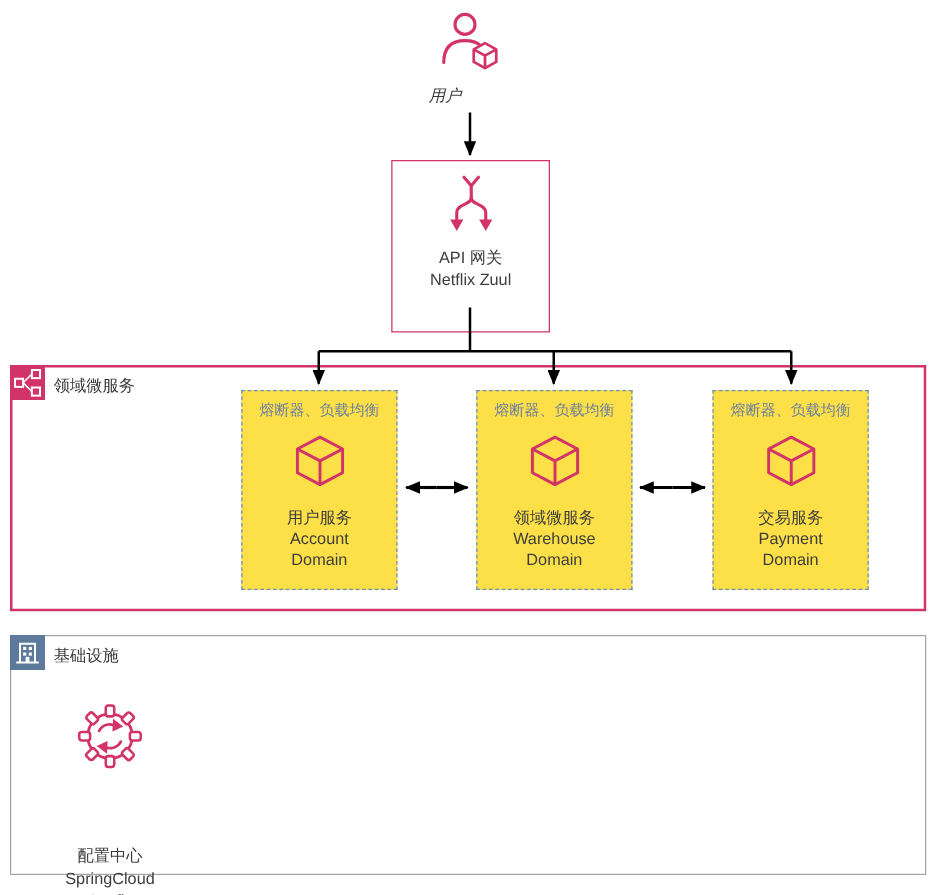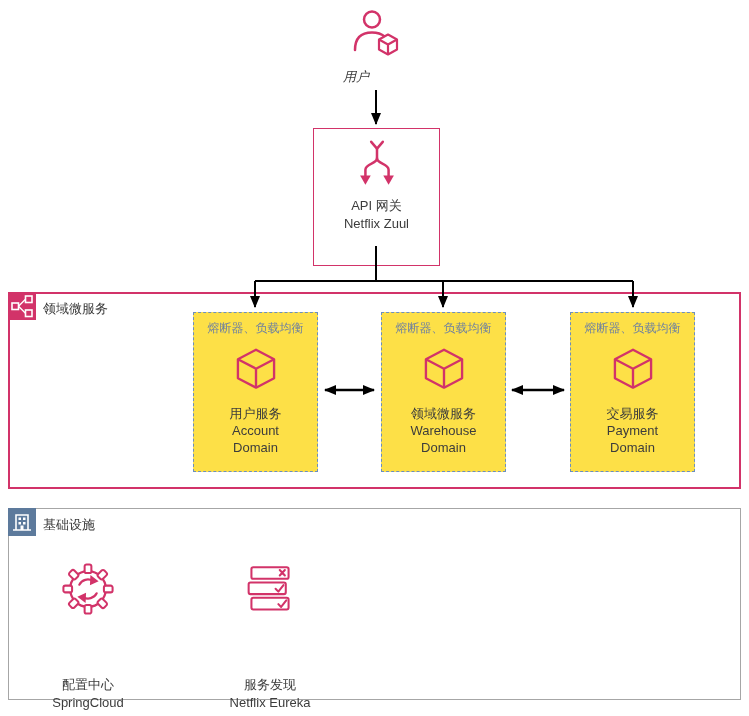--- a/index.html
+++ b/index.html
@@ -198,32 +198,16 @@
       <path class="s-pk" d="M37,32.5 A10,10 0 0 1 23,36.5" stroke-width="2.3" stroke-linecap="round"></path>
       <path class="f-pk" d="M25.5,42.5 L17,36 L26,32 Z"></path>
     </svg>
     <div class="txt infra-label">
       <div>配置中心</div>
       <div>SpringCloud</div>
       <div>Config</div>
     </div>
   </div>
 
-  <div class="infra-item it-1">
-    <svg width="52" height="54" viewBox="0 0 56 56">
-      <g class="s-pk" stroke-width="2.2" stroke-linejoin="round" stroke-linecap="round">
-        <rect x="8" y="4.5" width="40" height="12.5" rx="2"></rect>
-        <rect x="5" y="21" width="40" height="12.5" rx="2"></rect>
-        <rect x="8" y="37.5" width="40" height="12.5" rx="2"></rect>
-        <path d="M38.5,7.5 L44,13.5 M44,7.5 L38.5,13.5"></path>
-        <path d="M34,27.8 L37,30.8 L42.5,23.8"></path>
-        <path d="M37,44.3 L40,47.3 L45.5,40.3"></path>
-      </g>
-    </svg>
-    <div class="txt infra-label">
-      <div>服务发现</div>
-      <div>Netflix Eureka</div>
-    </div>
-  </div>
 
 
 
 </div>
 
 </body></html>

